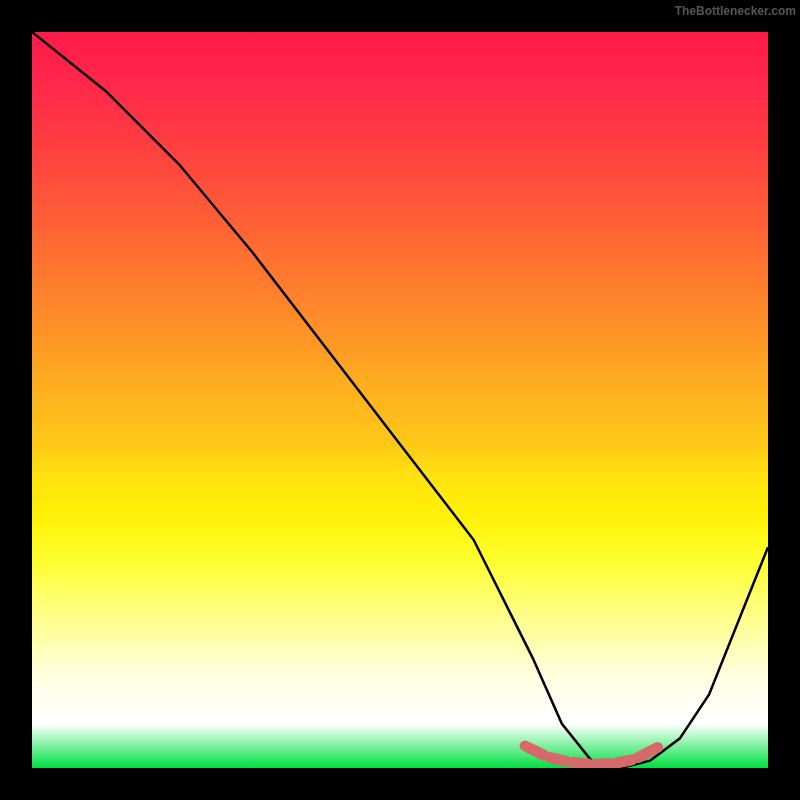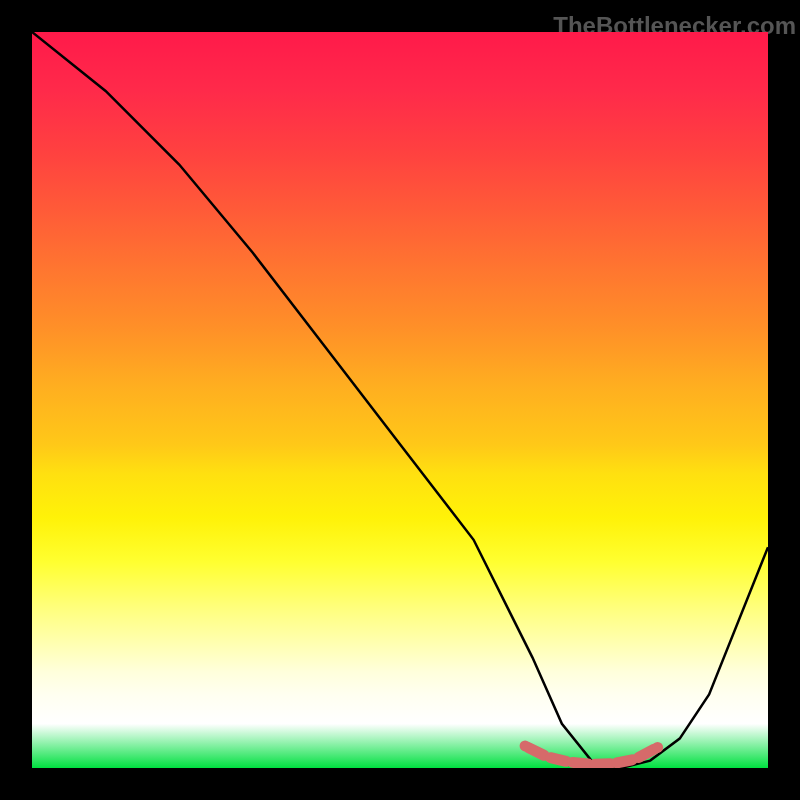--- a/index.html
+++ b/index.html
@@ -17,21 +17,21 @@
 #ffe010 60%,
 #fff208 66%,
 #ffff30 72%,
 #ffff7a 78%,
 #ffffb0 83%,
 #ffffdc 87%,
 #fffff0 90%,
 #ffffff 94%,
 #00e040 100%)}
 svg{position:absolute;left:0;top:0}
-.attr{position:absolute;right:4px;top:12px;color:#555;font-size:24px;font-weight:bold}
+.attr{position:absolute;right:4px;top:4px;color:#555;font-size:12px;font-weight:bold}
 </style>
 </head>
 <body>
 
 <div class="attr">TheBottlenecker.com</div>
 
 <div class="frame">
   <div class="grad"></div>
   <svg id="plot" width="736" height="736" viewBox="0 0 736 736">
     <path id="curve" fill="none" stroke="#000" stroke-width="2.5" d="M0.0 0.0 L73.6 58.9 L147.2 132.5 L220.8 220.8 L294.4 316.5 L368.0 412.2 L441.6 507.8 L500.5 625.6 L529.9 691.8 L559.4 728.6 L588.8 736.0 L618.2 728.6 L647.7 706.6 L677.1 662.4 L736.0 515.2 "></path>

